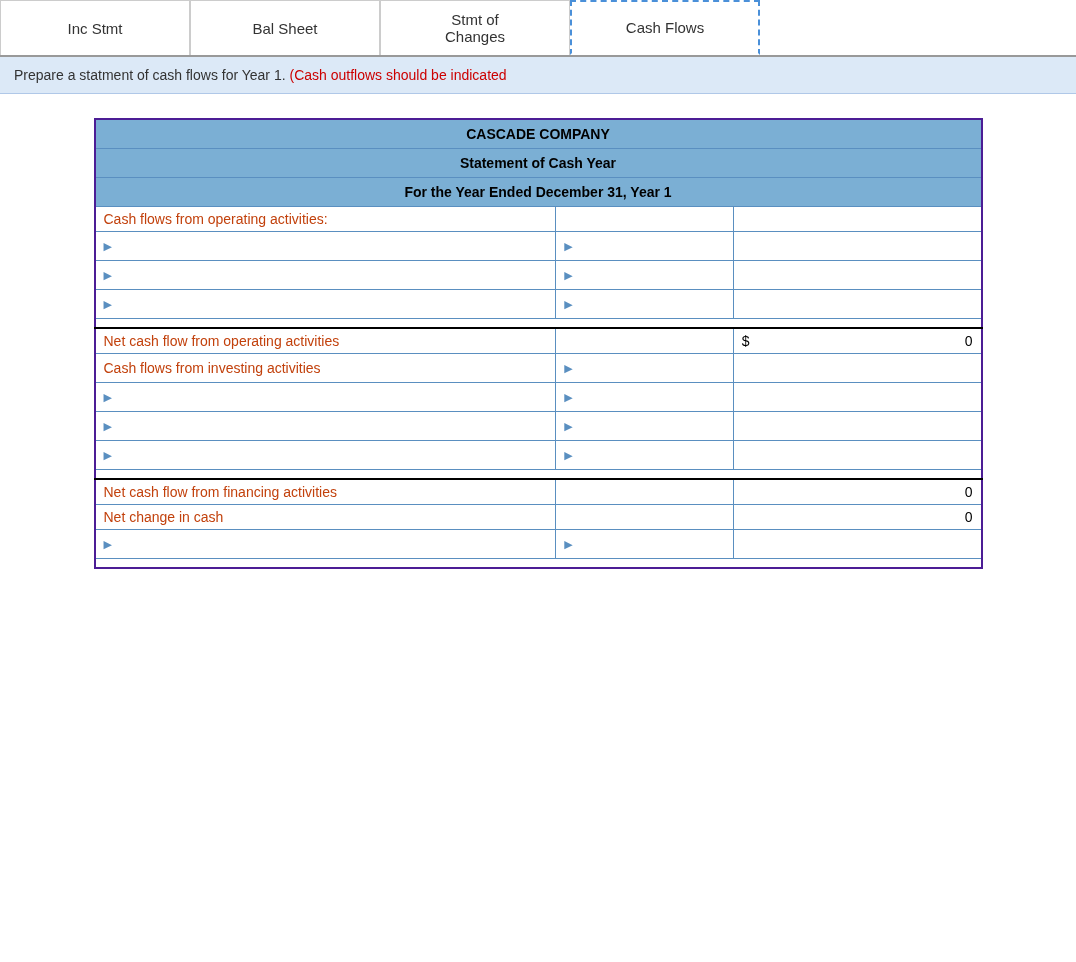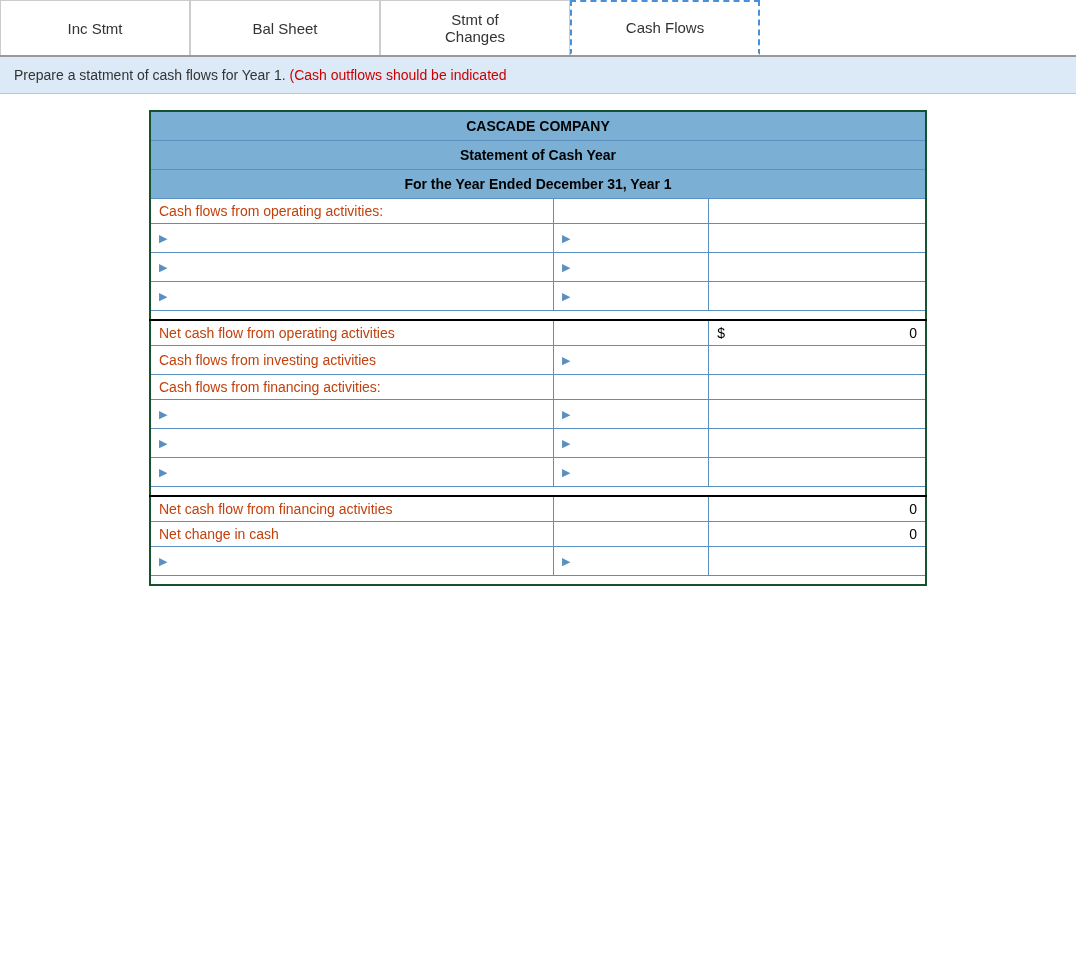--- a/index.html
+++ b/index.html
@@ -50,24 +50,24 @@
       color: #cc0000;
     }
 
     
     .main-area {
       padding: 16px 12px;
       background: #fff;
     }
 
     .statement-table {
-      width: 778px;
+      width: 889px;
       border-collapse: collapse;
-      margin: 0 auto;
-      border: 2px solid #14532d;
+      margin: 8px auto;
+      border: 2px solid #4c1d95;
     }
 
     .statement-table td, .statement-table th {
       border: 1px solid #5a8fc0;
       padding: 4px 8px;
     }
 
     .header-row td {
       background: #7bafd4;
       text-align: center;
@@ -244,25 +244,20 @@
       <td class="input-cell col-mid">
         <div class="arrow-input">
           <input type="text" style="">
         </div>
       </td>
       <td class="input-cell col-right">
         <input type="text" style="">
       </td>
     </tr>
 
-    <tr>
-      <td class="label-cell col-label">Cash flows from financing activities:</td>
-      <td class="input-cell col-mid"></td>
-      <td class="input-cell col-right"></td>
-    </tr>
 
     <tr>
       <td class="input-cell col-label">
         <div class="arrow-input">
           <input type="text" style="">
         </div>
       </td>
       <td class="input-cell col-mid">
         <div class="arrow-input">
           <input type="text" style="">

